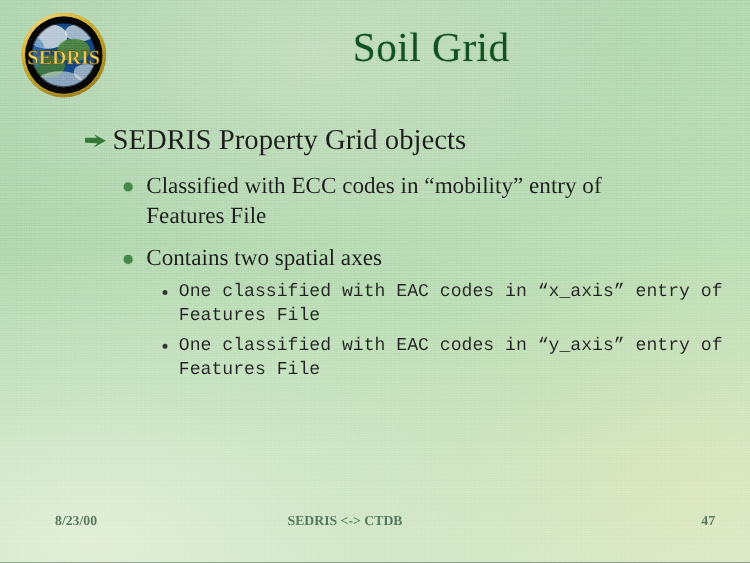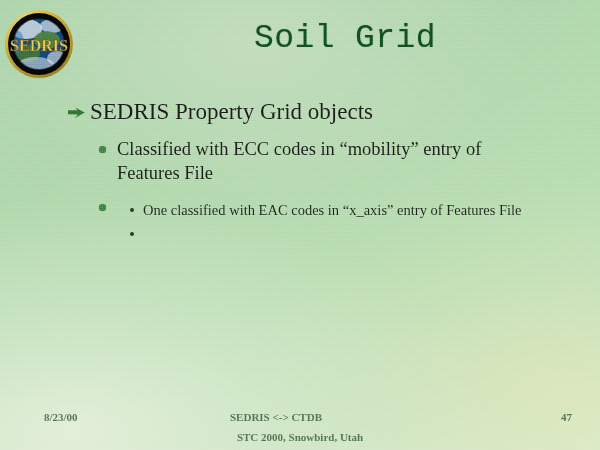--- a/index.html
+++ b/index.html
@@ -30,40 +30,39 @@
     background-image:
       repeating-linear-gradient(0deg, rgba(255,255,255,0.32) 0px, rgba(255,255,255,0.32) 1px, rgba(120,160,120,0.20) 1px, rgba(120,160,120,0.20) 2px),
       repeating-linear-gradient(90deg, rgba(240,255,200,0.30) 0px, rgba(240,255,200,0.30) 1px, rgba(130,170,150,0.18) 1px, rgba(130,170,150,0.18) 2px),
       repeating-linear-gradient(45deg, rgba(255,255,190,0.16) 0px, rgba(255,255,190,0.16) 1px, rgba(140,180,150,0.10) 1px, rgba(140,180,150,0.10) 3px);
     mix-blend-mode: overlay;
   }
 
   
   #logo {
     position: absolute;
-    left: 0;
+    left: 12px;
     top: 9px;
     width: 78px;
     height: 70px;
   }
   #logo svg { display: block; width: 100%; height: 100%; }
 
   
   #title {
     position: absolute;
     left: 110px;
     top: 19px;
     width: 470px;
     text-align: center;
     font-size: 33px;
     line-height: 40px;
     color: #10491f;
     letter-spacing: 0.4px;
     text-shadow: 0 0 1px rgba(16,73,31,0.35);
-    font-family: Liberation Mono, monospace;
   }
 
   
   #body {
     position: absolute;
     left: 0;
     top: 98px;
     width: 600px;
   }
 
@@ -104,20 +103,21 @@
     box-shadow: 0 0 1px rgba(20,60,20,0.7);
   }
 
   .lvl3 {
     position: relative;
     margin: 0 0 0 0;
     padding-left: 143px;
     font-size: 14.5px;
     line-height: 19px;
     color: #1f1f1f;
+    font-family: Liberation Mono, monospace;
   }
   .lvl3 .marker {
     position: absolute;
     left: 130px;
     top: 7px;
     width: 4px;
     height: 4px;
     border-radius: 50%;
     background: #2d2d2d;
   }
@@ -198,41 +198,42 @@
 
     <div class="lvl2">
       <span class="marker"></span>
       <span>Classified with ECC codes in “mobility” entry of Features File</span>
     </div>
 
     <div class="gap-md"></div>
 
     <div class="lvl2">
       <span class="marker"></span>
+      <span>Contains two spatial axes</span>
     </div>
 
     <div class="gap-sm"></div>
 
     <div class="lvl3">
       <span class="marker"></span>
       <span>One classified with EAC codes in “x_axis” entry of Features File</span>
     </div>
 
     <div class="gap-sm"></div>
 
     <div class="lvl3">
       <span class="marker"></span>
+      <span>One classified with EAC codes in “y_axis” entry of Features File</span>
     </div>
 
     <div class="gap-md"></div>
 
 
   </div>
 
   <div id="footer-main" class="footer-row">
     <span id="footer-date">8/23/00</span>
     <span id="footer-center">SEDRIS &lt;-&gt; CTDB</span>
     <span id="footer-page">47</span>
   </div>
-  <div id="footer-sub" class="footer-row">STC 2000, Snowbird, Utah</div>
 
   <div id="noise"></div>
 </div>
 
 </body></html>

